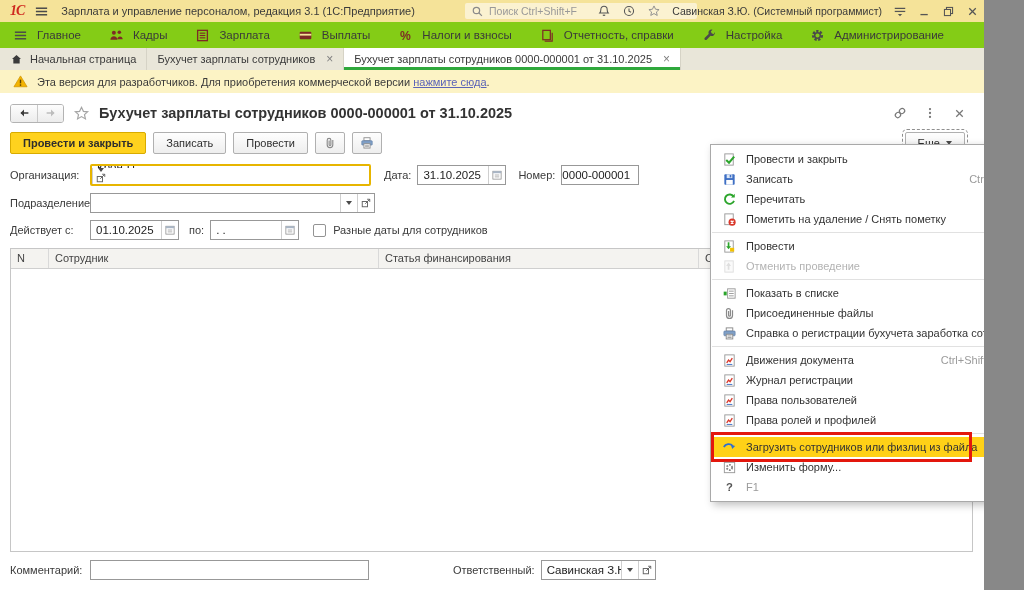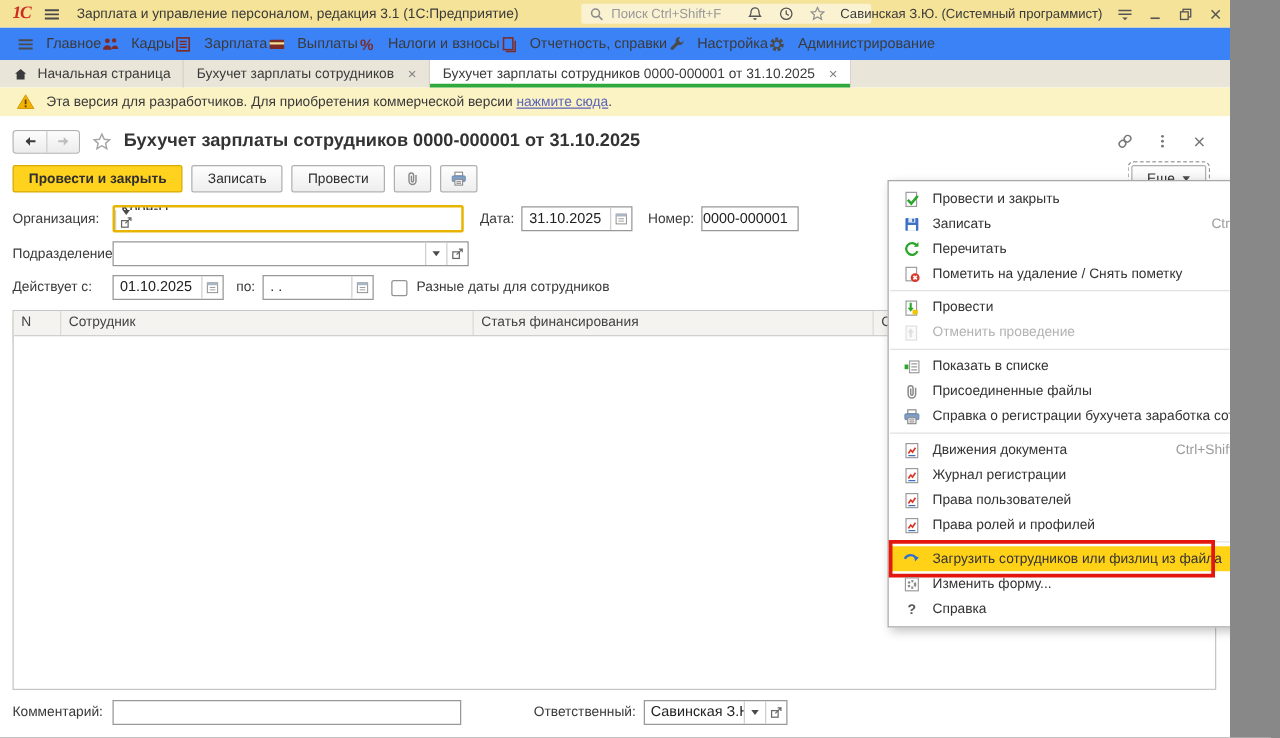--- a/index.html
+++ b/index.html
@@ -17,21 +17,21 @@
   .tb-burger { margin-right:12px; }
   .tb-title { font-size:11px; color:#3a3a3a; }
   .searchbox { position:absolute; left:465px; top:3px; width:232px; height:16px;
                background:rgba(255,255,255,.55); border-radius:2px; display:flex; align-items:center;
                gap:5px; padding:0 6px; }
   .searchbox .ph { font-size:10.5px; color:#999; }
   .tb-right { position:absolute; right:5px; top:0; height:22px; display:flex; align-items:center; gap:11px; }
   .tb-user { font-size:10.5px; color:#3a3a3a; }
 
   
-  .menubar { height:26px; background:#3b82f6; display:flex; align-items:center; padding-left:13px; }
+  .menubar { height:26px; background:#84cc16; display:flex; align-items:center; padding-left:13px; gap:28px; }
   .mb-item { display:flex; align-items:center; gap:9px; font-size:11.5px; color:#3a3a3a; cursor:default; }
 
   
   .tabbar { height:22px; background:#e9e6d9; display:flex; align-items:stretch; }
   .tab { display:flex; align-items:center; gap:7px; padding:0 10px; font-size:11px; color:#3a3a3a;
          border-right:1px solid #d6d3c6; white-space:nowrap; }
   .tab.active { background:#fff; box-shadow:inset 0 -3px 0 #2fa83c; }
   .tab .tclose { color:#808080; font-size:12px; line-height:1; margin-left:4px; }
 
   
@@ -466,21 +466,21 @@
           <div class="gcell" style="width: 320px;">Статья финансирования</div>
           <div class="gcell">С</div>
         </div>
     </div>
 
     <div class="bottombar">
       <span class="flabel">Комментарий:</span>
       <div class="txtinput" style="width:279px">
         <span></span>
       </div>
-      <span style="margin-left:58px;margin-right:6px">Ответственный:</span>
+      <span style="margin-left:84px;margin-right:6px">Ответственный:</span>
       <div class="combo" style="width:115px">
         <span class="val">Савинская З.Ю. (Системн</span>
         <span class="cbtn">
             <span class="caret"></span>
           </span>
         <span class="cbtn">
           <svg viewBox="0 0 16 16" width="12" height="12" fill="none" stroke="#666" stroke-width="1.3">
               <rect x="3" y="6" width="7" height="7"></rect>
               <path d="M7 9 13 3M9.5 3H13v3.5"></path>
             </svg>
@@ -645,18 +645,17 @@
           </svg>
         </span>
         <span class="ml">Изменить форму...</span>
       </div>
       <div class="mi">
         <span class="ico">
           <svg viewBox="0 0 16 16" width="15" height="15">
             <text x="8" y="12" text-anchor="middle" font-size="12" font-weight="bold" fill="#555" font-family="Liberation Sans,sans-serif">?</text>
           </svg>
         </span>
-        <span class="ml">Справка</span>
         <span class="ms">F1</span>
       </div>
     </div>
 
 </div>
 
 </body></html>

